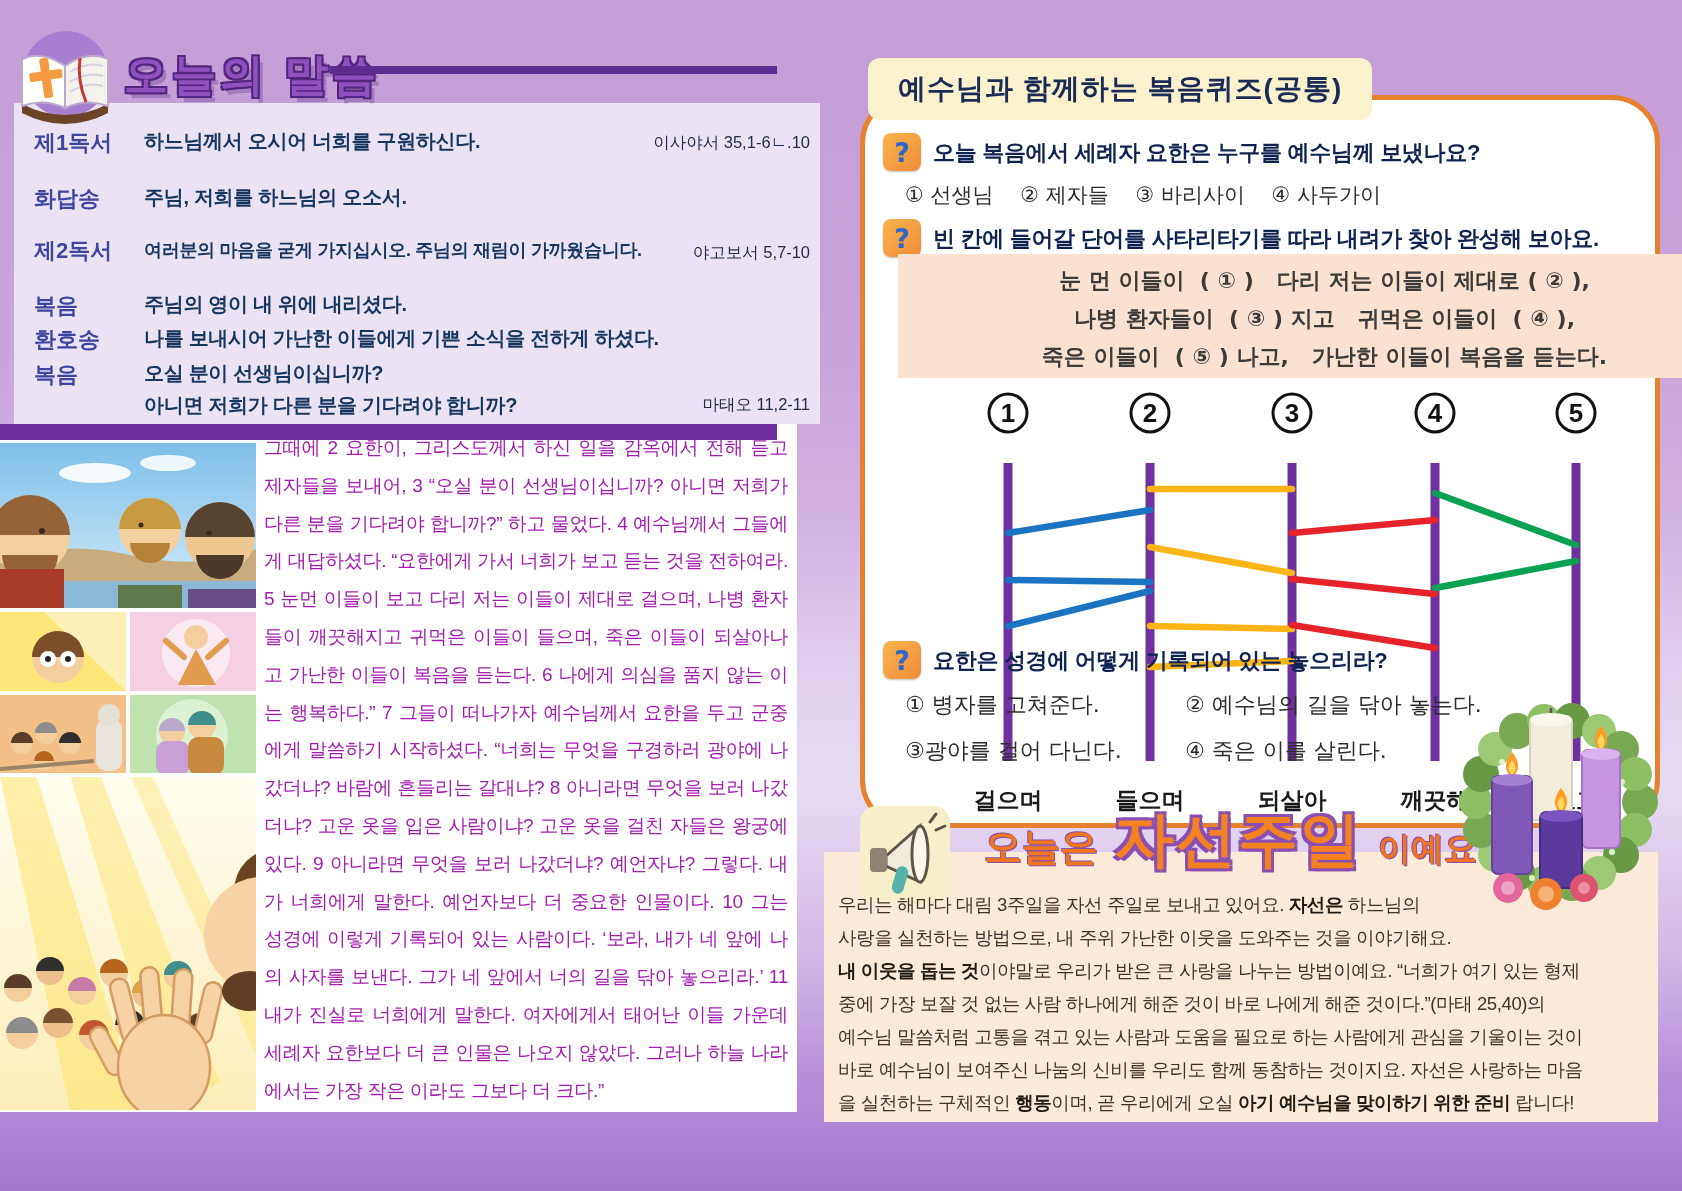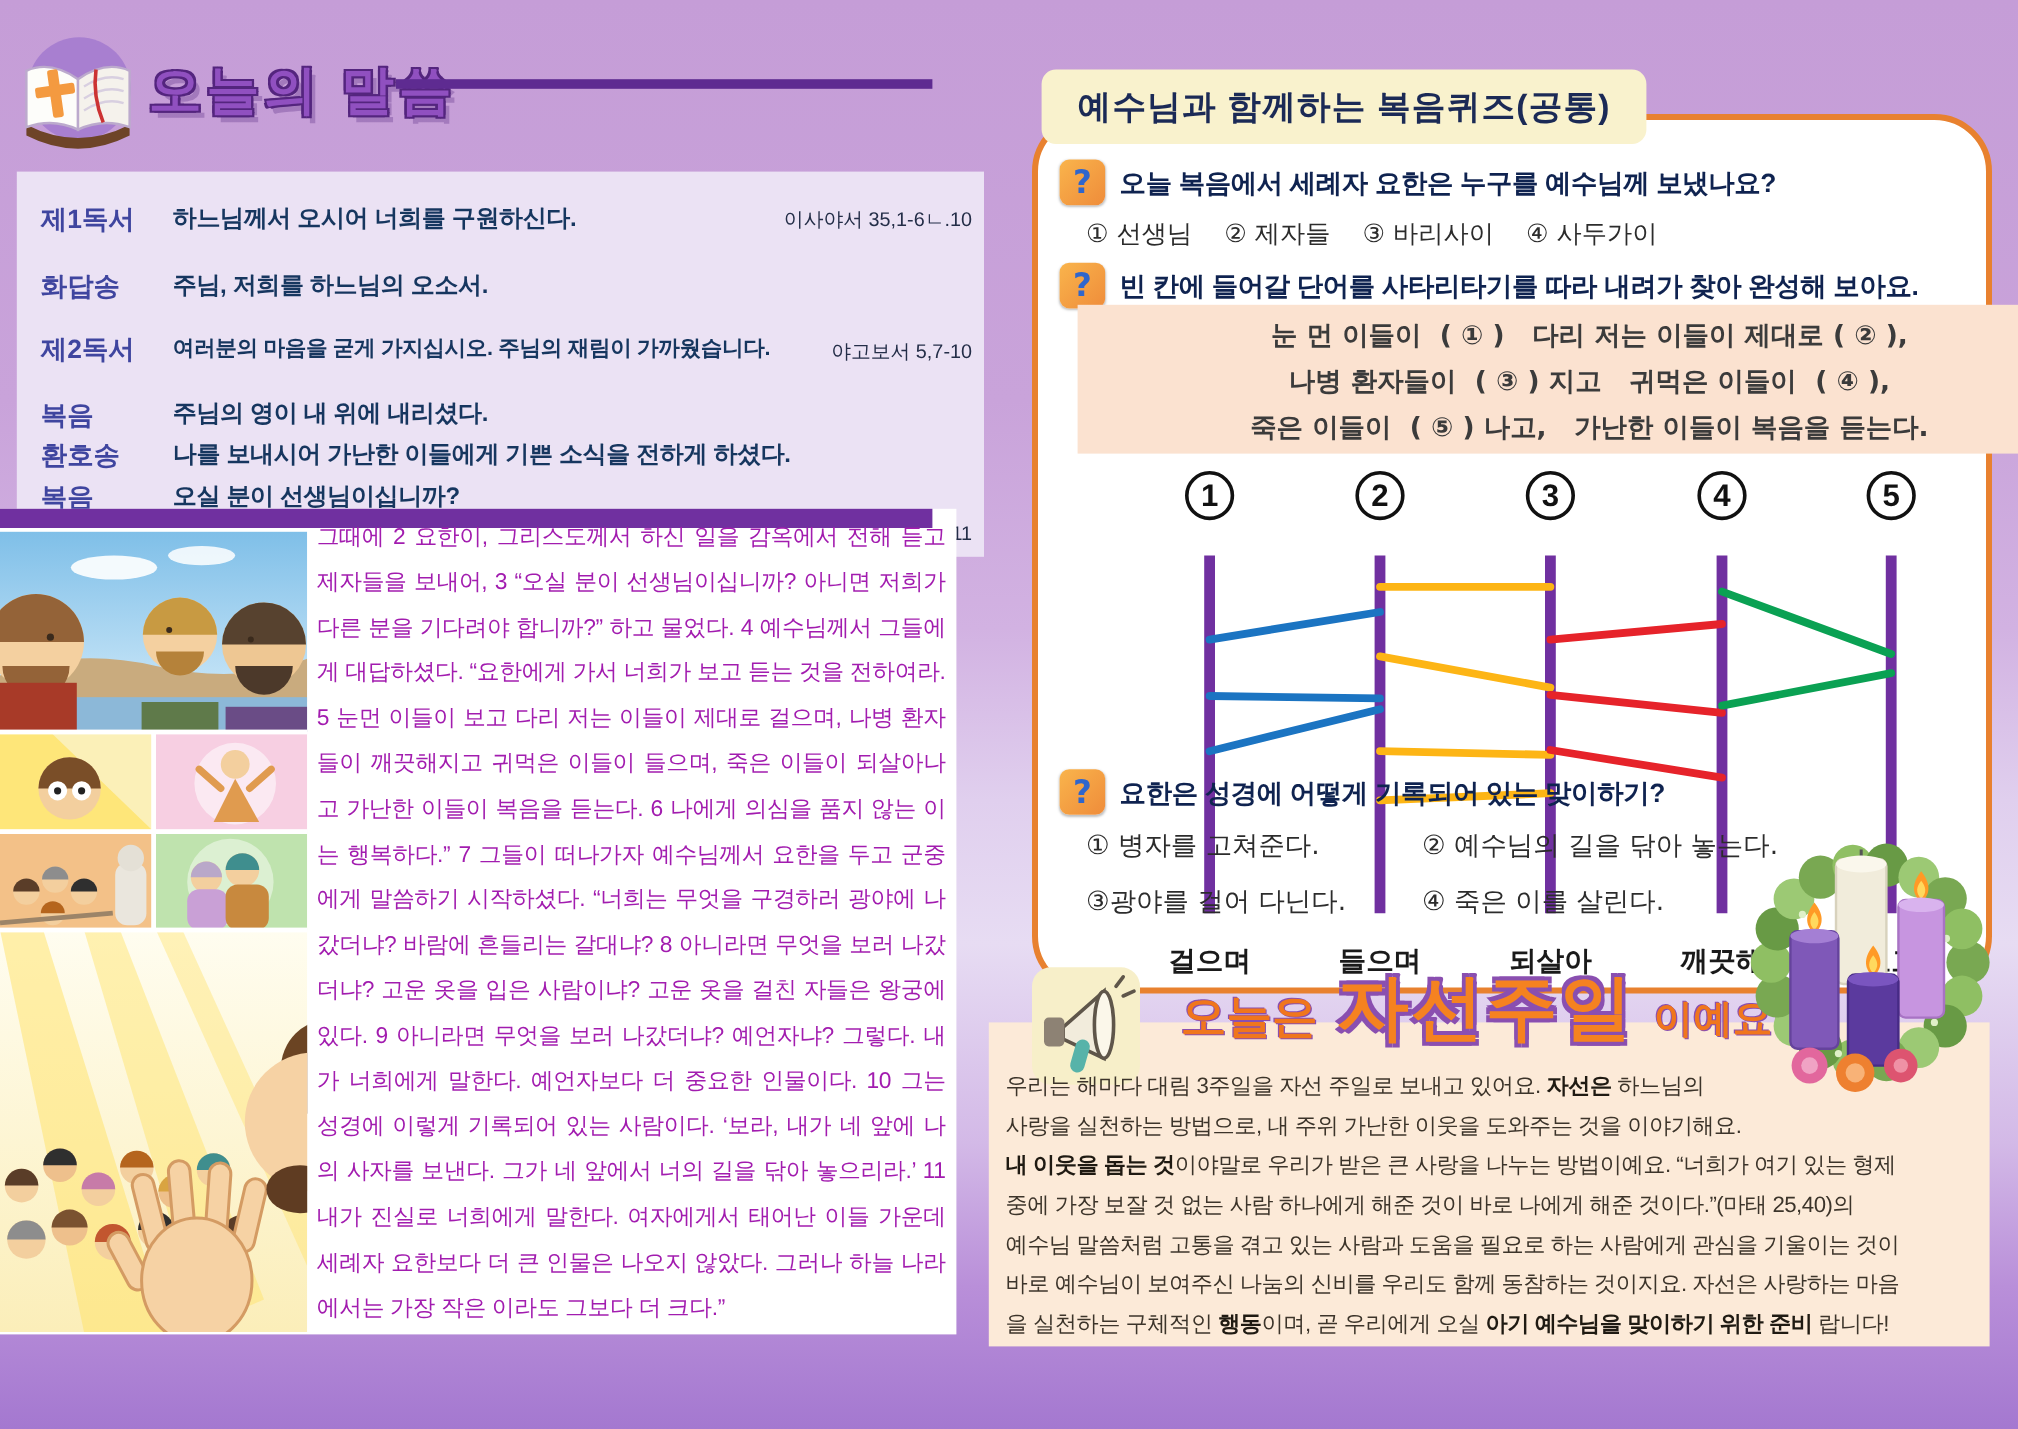--- a/index.html
+++ b/index.html
@@ -1,21 +1,21 @@
 <!DOCTYPE html>
 <html><head>
 <meta charset="utf-8">
 <style>
   html,body{margin:0;padding:0;}
   body{width:1682px;height:1191px;position:relative;overflow:hidden;
        font-family:"Liberation Sans","DejaVu Sans",sans-serif;}
   .bg{position:absolute;inset:0;
       background:linear-gradient(180deg,#c59dd7 0%,#c9a3da 28%,#d2b2e2 44%,#e0cfee 56%,#e7dcf3 66%,#d3b9e7 80%,#b98fd9 90%,#a478d0 100%);}
   
-  .readings-panel{position:absolute;left:14px;top:103px;width:806px;height:321px;background:#ebe2f4;margin-top:40px;}
+  .readings-panel{position:absolute;left:14px;top:103px;width:806px;height:321px;background:#ebe2f4;}
   .page-title{position:absolute;left:124px;top:46px;font-size:44px;font-weight:900;color:#9050c0;letter-spacing:4px;
       text-shadow:-2px -2px 0 #54257e,2px -2px 0 #54257e,-2px 2px 0 #54257e,2px 2px 0 #54257e,5px 6px 0 rgba(84,37,126,.30);}
   .header-rule{position:absolute;left:330px;top:66px;width:447px;height:8px;background:#5e2b91;}
   .r-label{position:absolute;left:20px;width:90px;font-size:22px;font-weight:800;color:#3f459f;
       text-align:justify;text-align-last:justify;white-space:normal;}
   .r-text{position:absolute;left:130px;font-size:20px;font-weight:700;color:#16365f;white-space:pre;letter-spacing:-0.3px;}
   .r-text.tight{font-size:18px;}
   .r-ref{position:absolute;right:10px;font-size:16.5px;color:#242e48;white-space:pre;}
   .purple-bar{position:absolute;left:0;top:424px;width:777px;height:16px;background:#7030a0;}
   .left-white{position:absolute;left:0;top:424px;width:797px;height:688px;background:#ffffff;}
@@ -289,21 +289,21 @@
     <text x="250" y="425">들으며</text>
     <text x="392" y="425">되살아</text>
     <text x="535" y="425">깨끗해</text>
     <text x="676" y="425">보고</text>
   </g>
 </svg>
 
 <div class="qicon" style="left:883px;top:641px">
   <span>?</span>
 </div>
-<div class="q-text" style="left:933px;top:646px">요한은 성경에 어떻게 기록되어 있는 맞이하기?</div>
+<div class="q-text" style="left:933px;top:646px">요한은 성경에 어떻게 기록되어 있는 놓으리라?</div>
 <div class="opts" style="left:905px;top:690px;font-size:22px">① 병자를 고쳐준다.</div>
 <div class="opts" style="left:1185px;top:690px;font-size:22px">② 예수님의 길을 닦아 놓는다.</div>
 <div class="opts" style="left:905px;top:736px;font-size:22px">③광야를 걸어 다닌다.</div>
 <div class="opts" style="left:1185px;top:736px;font-size:22px">④ 죽은 이를 살린다.</div>
 
 <div class="charity-box"></div>
 
 <div class="mega-box">
   <svg width="90" height="98" viewBox="0 0 90 98">
     <polygon points="26,50 60,20 60,76 26,60" fill="#f2ecdc" stroke="#5f564a" stroke-width="3"></polygon>

